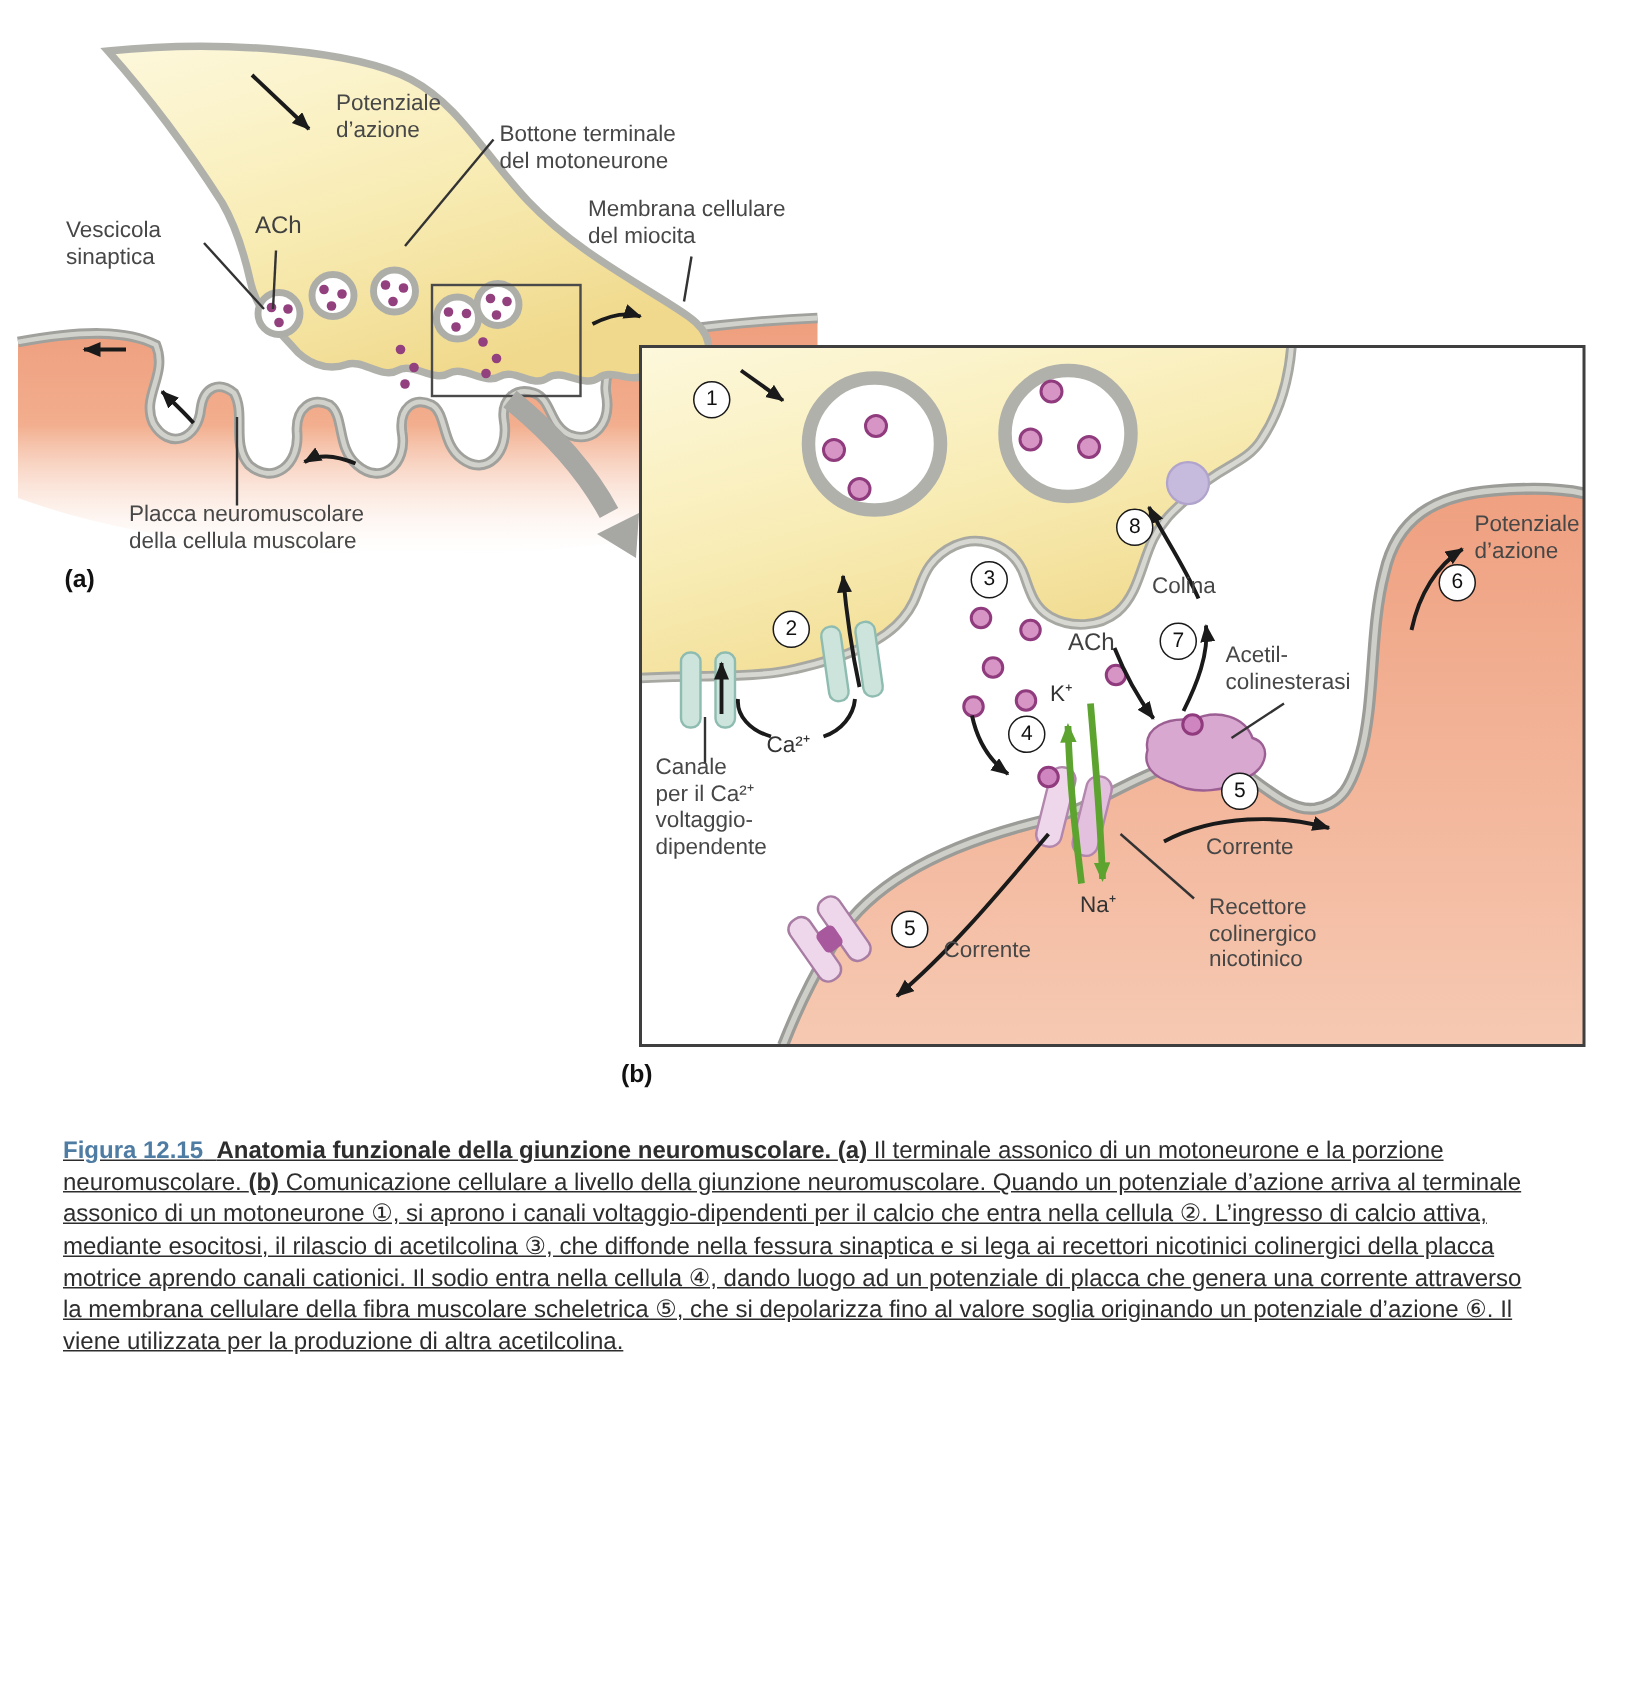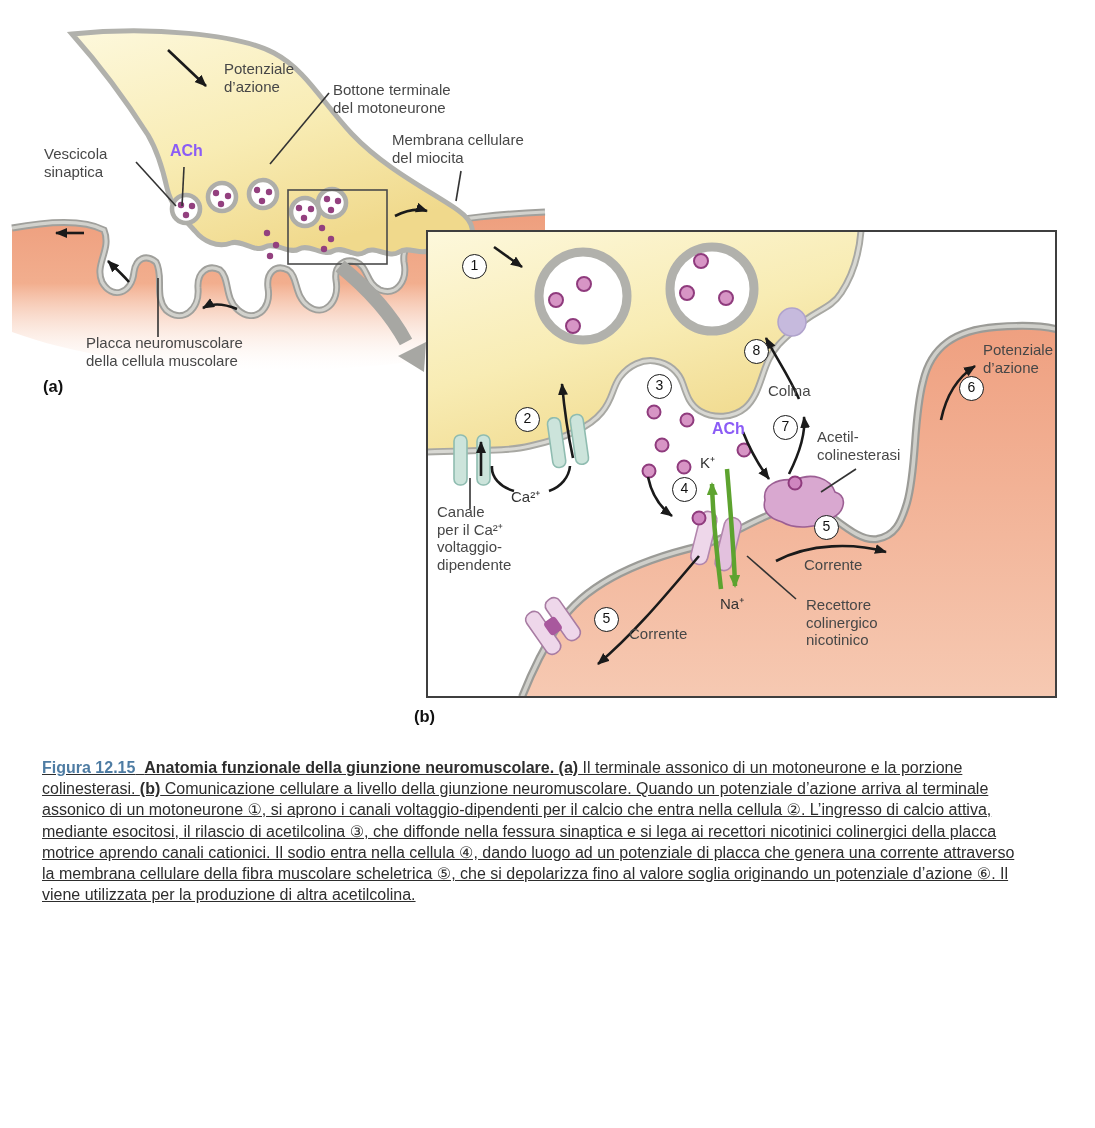--- a/index.html
+++ b/index.html
@@ -2,21 +2,21 @@
 <html><head>
 <meta charset="utf-8">
 <style>
   html,body{margin:0;padding:0;background:#ffffff;}
   .stage{position:relative;width:1095px;height:940px;background:#ffffff;overflow:hidden;
          font-family:"Liberation Sans",sans-serif;}
   svg{display:block;}
   .diagram{position:absolute;left:0;top:0;}
   
   .lbl{position:absolute;font-size:15px;line-height:17.5px;color:#474747;white-space:pre-line;}
-  .lbl.bold{font-weight:bold;color:#8b5cf6;font-size:16px;}
+  .lbl.bold{font-weight:normal;color:#404040;font-size:16px;}
   .lbl.center{text-align:left;}
   .tag{position:absolute;font-weight:bold;color:#111;font-size:16.5px;}
   
   .num{position:absolute;width:23px;height:23px;margin:-12px 0 0 -12px;border:1.6px solid #1a1a1a;
        border-radius:50%;background:#fff;color:#111;font-size:14px;line-height:21px;text-align:center;}
   
   .caption{position:absolute;left:42px;top:757px;width:1020px;color:#2d2d2d;font-size:16px;text-decoration:underline;}
   .cap-line{white-space:pre;line-height:21.2px;}
   
   .logo{position:absolute;left:20px;top:1047px;width:88px;height:64px;border:2px solid #26338e;
@@ -300,21 +300,21 @@
   <span class="num" style="left:659px;top:386px">3</span>
   <span class="num" style="left:684px;top:489px">4</span>
   <span class="num" style="left:606px;top:619px">5</span>
   <span class="num" style="left:826px;top:527px">5</span>
   <span class="num" style="left:971px;top:388px">6</span>
   <span class="num" style="left:785px;top:427px">7</span>
   <span class="num" style="left:756px;top:351px">8</span>
 
   <div class="caption">
       <div class="cap-line"><span style="font-weight: bold; color: rgb(78, 124, 163);">Figura 12.15</span><span>  </span><span style="font-weight: bold;">Anatomia funzionale della giunzione neuromuscolare. </span><span style="font-weight: bold;">(a)</span><span> Il terminale assonico di un motoneurone e la porzione</span></div>
-      <div class="cap-line"><span>colinesterasi. </span><span style="font-weight: bold;">(b)</span><span> Comunicazione cellulare a livello della giunzione neuromuscolare. Quando un potenziale d’azione arriva al terminale</span></div>
+      <div class="cap-line"><span>neuromuscolare. </span><span style="font-weight: bold;">(b)</span><span> Comunicazione cellulare a livello della giunzione neuromuscolare. Quando un potenziale d’azione arriva al terminale</span></div>
       <div class="cap-line"><span>assonico di un motoneurone ①, si aprono i canali voltaggio-dipendenti per il calcio che entra nella cellula ②. L’ingresso di calcio attiva,</span></div>
       <div class="cap-line"><span>mediante esocitosi, il rilascio di acetilcolina ③, che diffonde nella fessura sinaptica e si lega ai recettori nicotinici colinergici della placca</span></div>
       <div class="cap-line"><span>motrice aprendo canali cationici. Il sodio entra nella cellula ④, dando luogo ad un potenziale di placca che genera una corrente attraverso</span></div>
       <div class="cap-line"><span>la membrana cellulare della fibra muscolare scheletrica ⑤, che si depolarizza fino al valore soglia originando un potenziale d’azione ⑥. Il</span></div>
       <div class="cap-line"><span>viene utilizzata per la produzione di altra acetilcolina.</span></div>
     </div>
 
   <div class="logo">
     <svg width="84" height="36" viewBox="0 0 84 36" style="position:absolute;left:0;top:1px">
       <g stroke="#26338e" stroke-width="2" fill="none">

